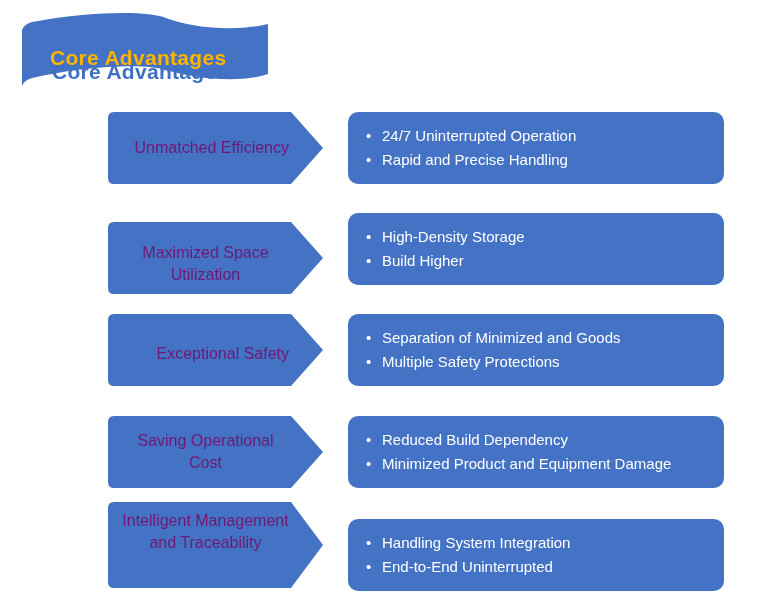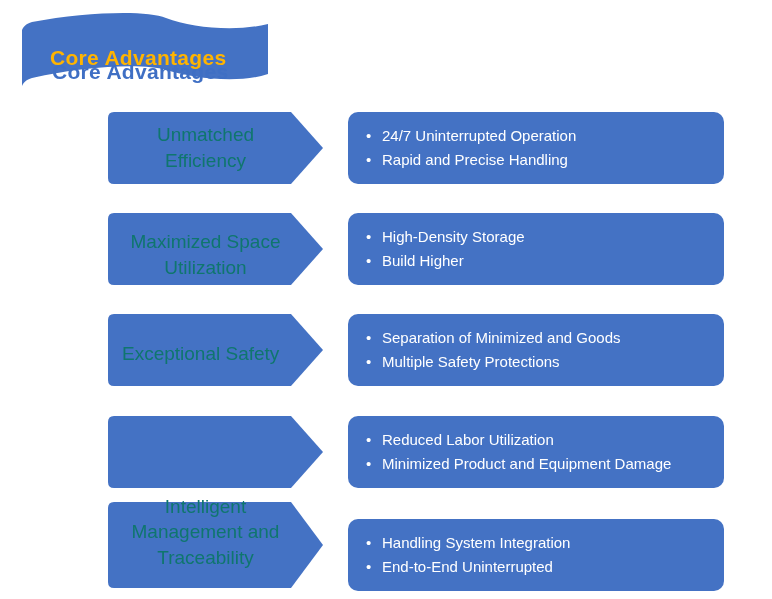--- a/index.html
+++ b/index.html
@@ -52,27 +52,27 @@
   
   .row {
     position: absolute;
     left: 0;
     width: 772px;
   }
   .arrow {
     position: absolute;
     left: 108px;
     width: 215px;
-    color: #0f766e;
-    font-size: 19px;
+    color: #701a75;
+    font-size: 16px;
     line-height: 1.35;
     text-align: center;
     display: flex;
     align-items: center;
-    justify-content: flex-start;
+    justify-content: flex-end;
     box-sizing: border-box;
     padding: 4px 34px 4px 14px;
   }
   .arrow-bg {
     position: absolute;
     left: 0;
     top: 0;
   }
   .arrow-text {
     position: relative;
@@ -134,21 +134,21 @@
       <span class="bullet-text">24/7 Uninterrupted Operation</span>
     </div>
     <div class="bullet-line">
       <span class="bullet-dot">•</span>
       <span class="bullet-text">Rapid and Precise Handling</span>
     </div>
   </div>
 </div>
 
 <div class="row" style="top:213px;">
-  <div class="arrow" style="height:84px;">
+  <div class="arrow" style="height:84px;margin-top:9px;">
     <svg class="arrow-bg" width="215" height="72" viewBox="0 0 215 72">
       <path d="M0,6 Q0,0 6,0 L183,0 L215,36 L183,72 L6,72 Q0,72 0,66 Z" fill="#4472c4"></path>
     </svg>
     <span class="arrow-text">Maximized Space Utilization</span>
   </div>
   <div class="panel" style="height:72px;">
     <div class="bullet-line">
       <span class="bullet-dot">•</span>
       <span class="bullet-text">High-Density Storage</span>
     </div>
@@ -176,25 +176,26 @@
       <span class="bullet-text">Multiple Safety Protections</span>
     </div>
   </div>
 </div>
 
 <div class="row" style="top:416px;">
   <div class="arrow" style="height:72px;">
     <svg class="arrow-bg" width="215" height="72" viewBox="0 0 215 72">
       <path d="M0,6 Q0,0 6,0 L183,0 L215,36 L183,72 L6,72 Q0,72 0,66 Z" fill="#4472c4"></path>
     </svg>
-  </div>
-  <div class="panel" style="height:72px;">
-    <div class="bullet-line">
-      <span class="bullet-dot">•</span>
-      <span class="bullet-text">Reduced Labor Utilization</span>
+    <span class="arrow-text">Saving Operational Cost</span>
+  </div>
+  <div class="panel" style="height:72px;">
+    <div class="bullet-line">
+      <span class="bullet-dot">•</span>
+      <span class="bullet-text">Reduced Build Dependency</span>
     </div>
     <div class="bullet-line">
       <span class="bullet-dot">•</span>
       <span class="bullet-text">Minimized Product and Equipment Damage</span>
     </div>
   </div>
 </div>
 
 <div class="row" style="top:502px;">
   <div class="arrow" style="height:60px;">

